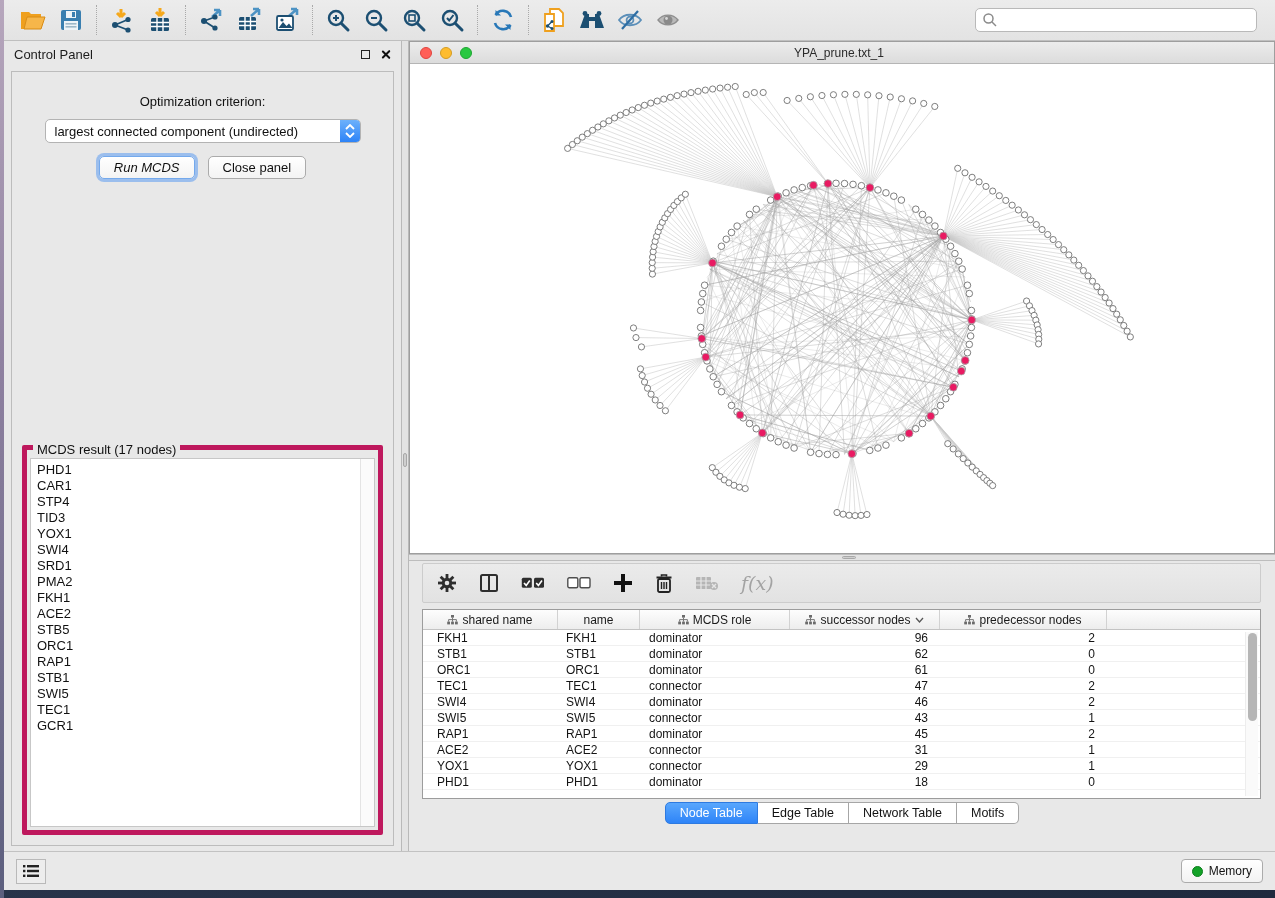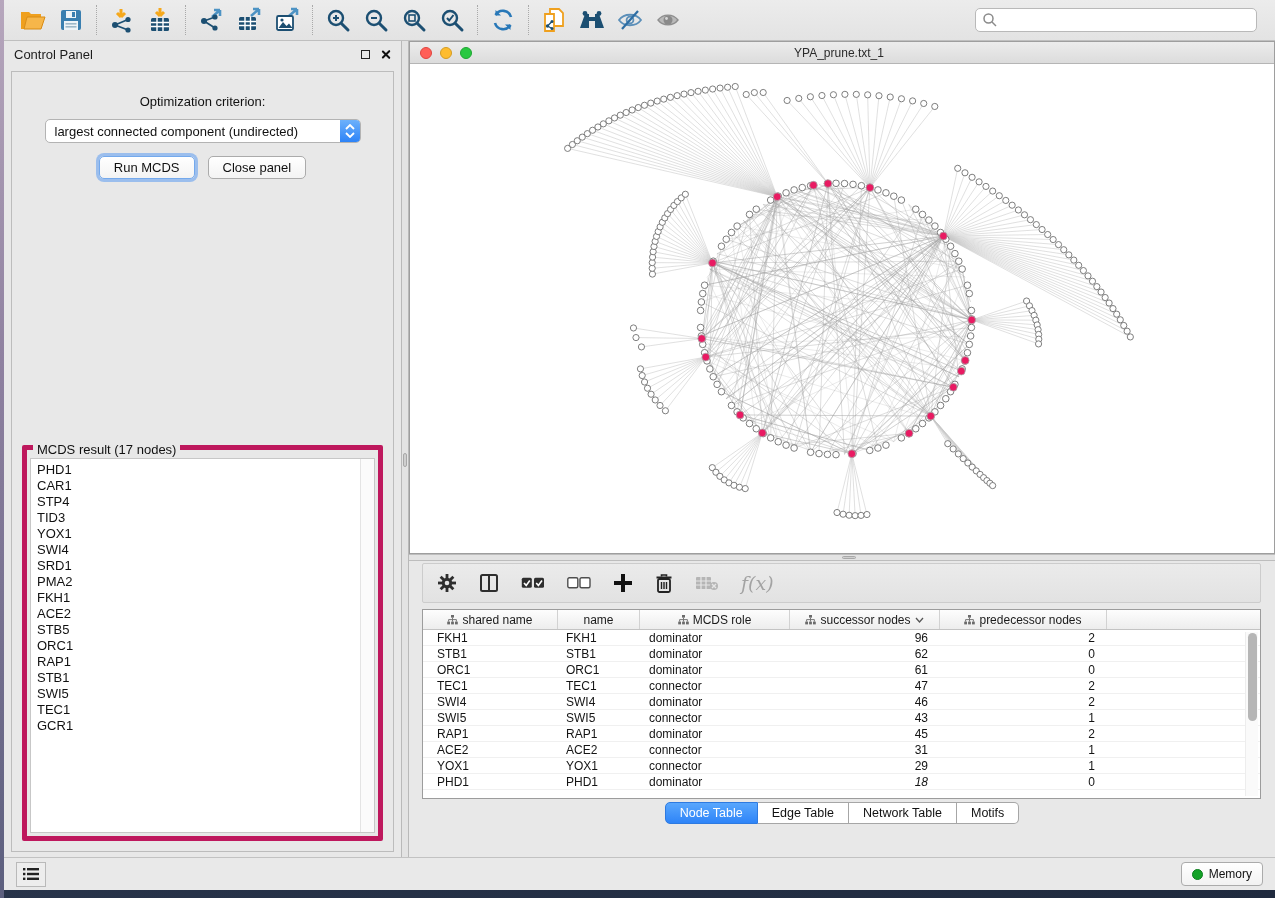--- a/index.html
+++ b/index.html
@@ -43,21 +43,21 @@
     background:#e8e8e8; padding:14px 10px 10px; display:flex; flex-direction:column; min-height:0; }
   .opt-label { text-align:center; font-size:13px; color:#111; margin:8px 0 10px; }
   .dropdown { width:316px; height:24px; margin:0 auto; background:#fff; border:1px solid #b3b3b3; border-radius:5px;
     display:flex; align-items:center; position:relative; }
   .dropdown-text { font-size:13px; color:#111; padding-left:9px; flex:1; white-space:nowrap; overflow:hidden; }
   .dd-stepper { width:20px; height:22px; border-radius:0 4px 4px 0; background:linear-gradient(#6db1fb,#2d83f7);
     display:flex; flex-direction:column; align-items:center; justify-content:center; gap:2px; }
   .btn-row { display:flex; justify-content:center; gap:13px; margin:13px 0 0; }
   .push-btn { font-size:13px; color:#111; background:linear-gradient(#ffffff,#f3f3f3); border:1px solid #ababab;
     border-radius:5px; height:23px; padding:0 14px; display:flex; align-items:center; }
-  .push-btn.focused { box-shadow:0 0 0 3px rgba(114,168,240,.65); border-color:#74a9ec; }
+  .push-btn.focused { box-shadow:0 0 0 3px rgba(114,168,240,.65); border-color:#74a9ec;font-style:italic; }
 
   .groupbox { margin-top:266px; border:5px solid #be185d; border-radius:2px; position:relative;
     flex:1 1 auto; min-height:0; padding:8px 3px 3px; display:flex; }
   .groupbox-label { position:absolute; top:-8px; left:6px; background:#e8e8e8; padding:0 4px; font-size:13px; color:#111; }
   .listbox { flex:1; background:#fff; border:1px solid #c7c7c7; position:relative; overflow:hidden;
     padding:3px 0 0 6px; }
   .listbox .item { font-size:13px; line-height:16px; color:#111; }
   .list-scroll { position:absolute; right:0; top:0; bottom:0; width:14px; background:#fbfbfb; border-left:1px solid #e4e4e4; }
 
   
@@ -94,21 +94,21 @@
   .tbody .tr { display:flex; height:16px; align-items:center; border-bottom:1px solid #f0f0f0; }
   .td { font-size:12px; color:#141414; flex:0 0 auto; white-space:nowrap; overflow:hidden; }
   .td.num { text-align:right; }
   .tbl-scroll { position:absolute; top:22px; bottom:2px; right:2px; width:13px; background:#fafafa; border-left:1px solid #ededed; }
   .tbl-thumb { position:absolute; top:1px; left:1.5px; width:9px; height:88px; background:#b6b6b6; border-radius:5px; }
 
   .tp-tabs { flex:0 0 auto; display:flex; justify-content:center; align-items:flex-start; padding-top:3px; height:30px; }
   .tp-tab { font-size:12.5px; }
 
   
-  .statusbar { height:33px; flex:0 0 auto; background:#e9e9e9; border-top:1px solid #c2c2c2;
+  .statusbar { height:39px; flex:0 0 auto; background:#e9e9e9; border-top:1px solid #c2c2c2;
     display:flex; align-items:center; padding:0 12px; }
   .task-btn { width:30px; height:25px; background:#ededed; border:1px solid #b9b9b9; display:flex; align-items:center; justify-content:center; }
   .memory-btn { margin-left:auto; height:24px; background:linear-gradient(#ffffff,#f2f2f2); border:1px solid #ababab;
     border-radius:4px; display:flex; align-items:center; gap:6px; padding:0 10px; font-size:12px; color:#111; }
   .mem-dot { width:11px; height:11px; border-radius:50%; background:#13a227; border:1px solid #0c7e1d; }
 </style>
 </head>
 <body>
 
 <div class="wall-left"></div>
@@ -1134,21 +1134,21 @@
                 <div class="td" style="width: 135px; padding-left: 14px;">YOX1</div>
                 <div class="td" style="width: 82px; padding-left: 8px;">YOX1</div>
                 <div class="td" style="width: 150px; padding-left: 9px;">connector</div>
                 <div class="td num" style="width: 150px; padding-right: 12px;">29</div>
                 <div class="td num" style="width: 167px; padding-right: 12px;">1</div>
               </div>
               <div class="tr">
                 <div class="td" style="width: 135px; padding-left: 14px;">PHD1</div>
                 <div class="td" style="width: 82px; padding-left: 8px;">PHD1</div>
                 <div class="td" style="width: 150px; padding-left: 9px;">dominator</div>
-                <div class="td num" style="width: 150px; padding-right: 12px; font-style: italic;">18</div>
+                <div class="td num" style="width: 150px; padding-right: 12px;">18</div>
                 <div class="td num" style="width: 167px; padding-right: 12px;">0</div>
               </div>
             </div>
           <div class="tbl-scroll">
               <span class="tbl-thumb"></span>
             </div>
         </div>
 
         <div class="tp-tabs" id="tp-tabs">
             <span class="seg-tab tp-tab active">Node Table</span>

